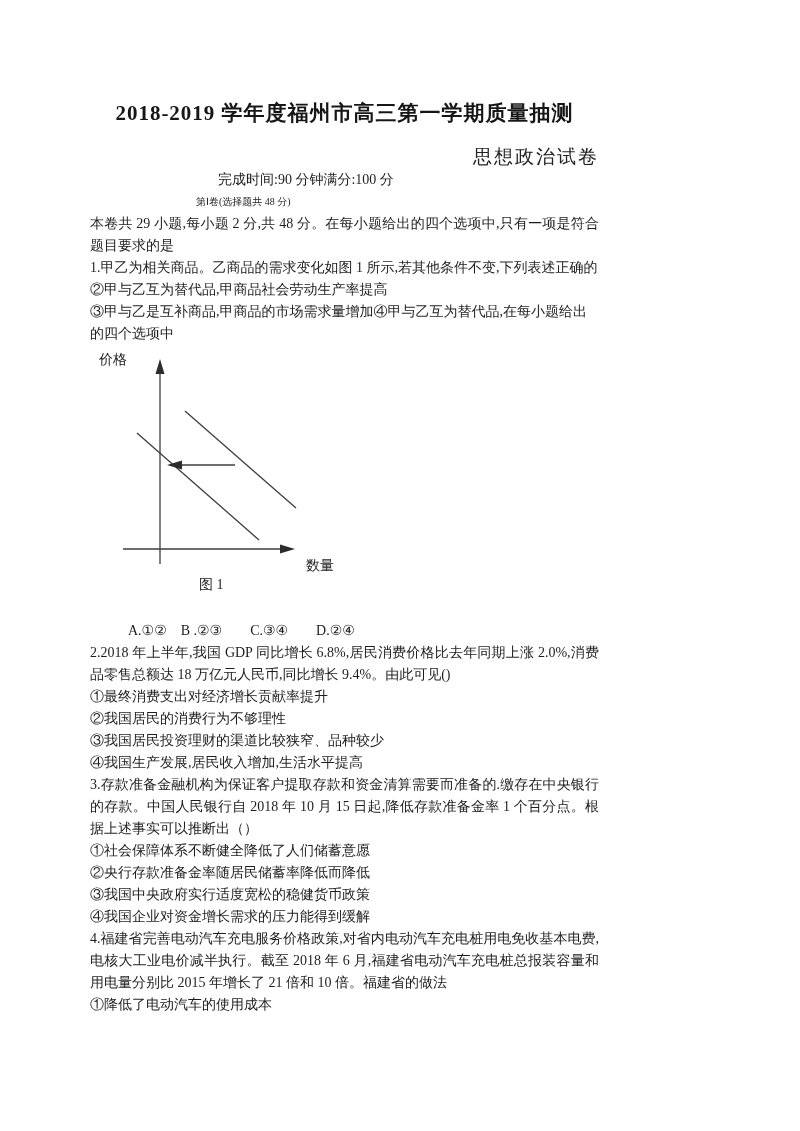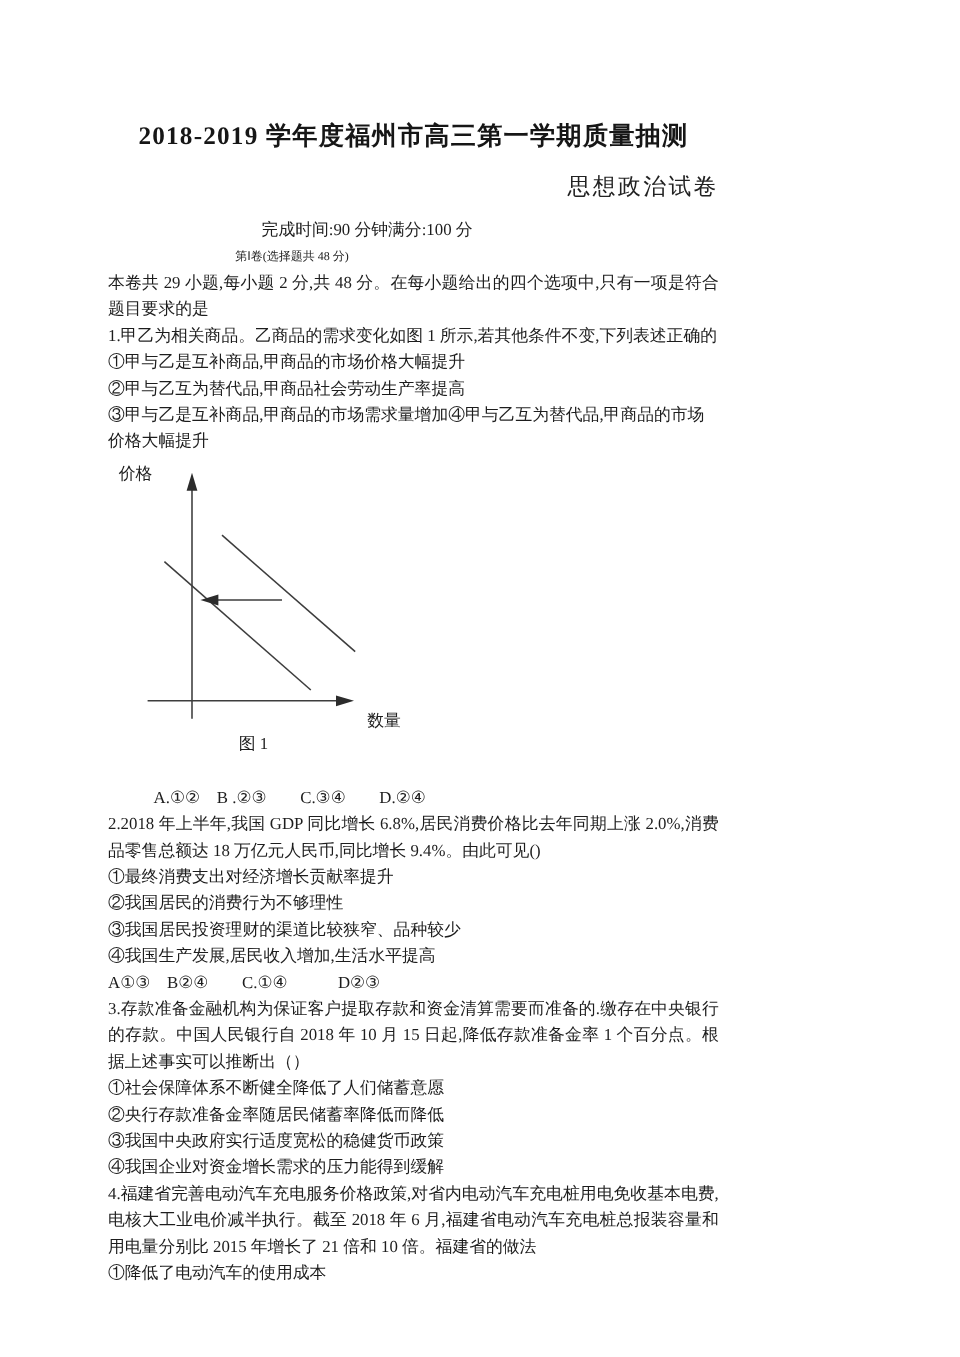--- a/index.html
+++ b/index.html
@@ -30,21 +30,20 @@
     font-weight: 500;
     line-height: 24px;
     margin-top: 19px;
     letter-spacing: 2px;
     color: #222;
   }
   .meta-line {
     font-size: 14px;
     line-height: 22px;
     padding-left: 128px;
-    margin-top: 13px;
   }
   .section-line {
     font-size: 10px;
     line-height: 22px;
     padding-left: 106px;
   }
   p.line, p.para {
     font-size: 14px;
     line-height: 22px;
     color: #1d1d1d;
@@ -69,23 +68,22 @@
 
   <div class="title">2018-2019 学年度福州市高三第一学期质量抽测</div>
   <div class="subtitle">思想政治试卷</div>
 
   <p class="meta-line">完成时间:90 分钟满分:100 分</p>
   <p class="section-line">第Ⅰ卷(选择题共 48 分)</p>
 
   <p class="para">本卷共 29 小题,每小题 2 分,共 48 分。在每小题给出的四个选项中,只有一项是符合题目要求的是</p>
 
   <p class="para">1.甲乙为相关商品。乙商品的需求变化如图 1 所示,若其他条件不变,下列表述正确的</p>
-  <p class="line">①甲与乙是互补商品,甲商品的市场价格大幅提升</p>
   <p class="line">②甲与乙互为替代品,甲商品社会劳动生产率提高</p>
-  <p class="line">③甲与乙是互补商品,甲商品的市场需求量增加④甲与乙互为替代品,甲商品的市场价格大幅提升</p>
+  <p class="line">③甲与乙是互补商品,甲商品的市场需求量增加④甲与乙互为替代品,在每小题给出的四个选项中</p>
 
   <div class="figure-wrap">
     <svg width="280" height="250" viewBox="0 0 280 250">
 
       <line class="fig-stroke" x1="65" y1="22" x2="65" y2="213"></line>
       <polygon class="fig-fill" points="65,8 60.5,23 69.5,23"></polygon>
 
       <line class="fig-stroke" x1="28" y1="198" x2="190" y2="198"></line>
       <polygon class="fig-fill" points="200,198 185,193.5 185,202.5"></polygon>
 
@@ -102,21 +100,20 @@
     </svg>
   </div>
 
   <p class="line options-line after-figure">A.①②　B .②③　　C.③④　　D.②④</p>
 
   <p class="para">2.2018 年上半年,我国 GDP 同比增长 6.8%,居民消费价格比去年同期上涨 2.0%,消费品零售总额达 18 万亿元人民币,同比增长 9.4%。由此可见()</p>
   <p class="line">①最终消费支出对经济增长贡献率提升</p>
   <p class="line">②我国居民的消费行为不够理性</p>
   <p class="line">③我国居民投资理财的渠道比较狭窄、品种较少</p>
   <p class="line">④我国生产发展,居民收入增加,生活水平提高</p>
-  <p class="line">A①③　B②④　　C.①④　　　D②③</p>
 
   <p class="para">3.存款准备金融机构为保证客户提取存款和资金清算需要而准备的.缴存在中央银行的存款。中国人民银行自 2018 年 10 月 15 日起,降低存款准备金率 1 个百分点。根据上述事实可以推断出（）</p>
   <p class="line">①社会保障体系不断健全降低了人们储蓄意愿</p>
   <p class="line">②央行存款准备金率随居民储蓄率降低而降低</p>
   <p class="line">③我国中央政府实行适度宽松的稳健货币政策</p>
   <p class="line">④我国企业对资金增长需求的压力能得到缓解</p>
 
   <p class="para">4.福建省完善电动汽车充电服务价格政策,对省内电动汽车充电桩用电免收基本电费,电核大工业电价减半执行。截至 2018 年 6 月,福建省电动汽车充电桩总报装容量和用电量分别比 2015 年增长了 21 倍和 10 倍。福建省的做法</p>
   <p class="line">①降低了电动汽车的使用成本</p>
 

